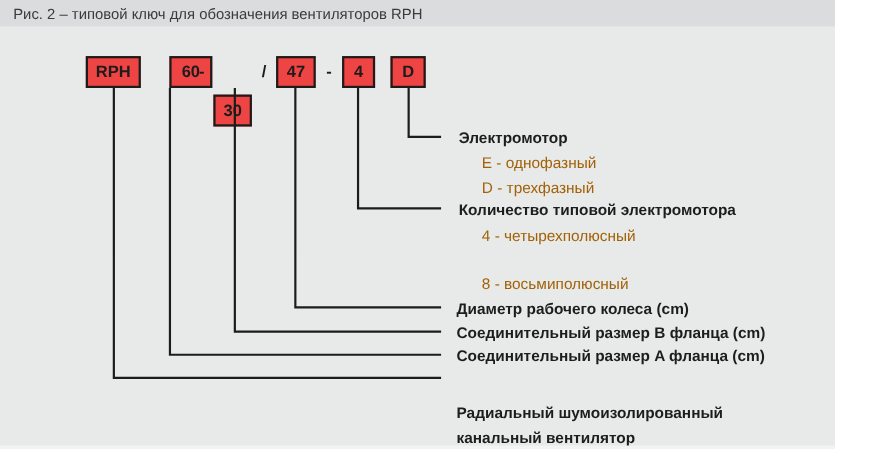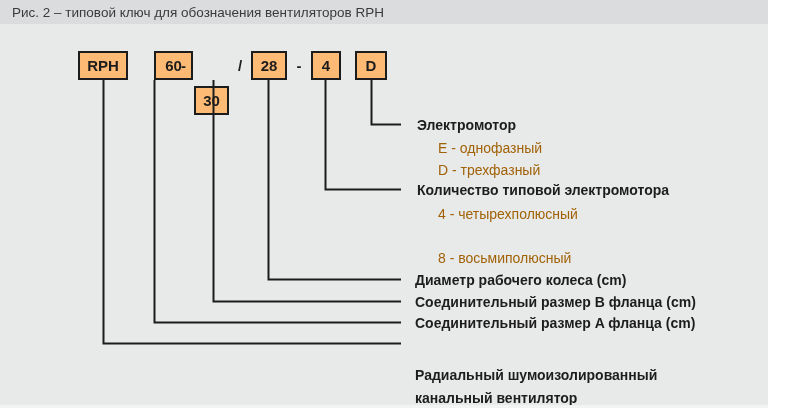--- a/index.html
+++ b/index.html
@@ -3,25 +3,26 @@
 <meta charset="utf-8">
 <style>
   html, body {
     margin: 0;
     padding: 0;
     background: #ffffff;
     font-family: "Liberation Sans", "DejaVu Sans", sans-serif;
   }
   #canvas {
     position: relative;
-    width: 768px;
+    width: 714px;
     height: 408px;
     background: #e8e9e9;
     overflow: hidden;
     color: #222222;
+    padding-left: 45px;
   }
   
   .title-band {
     position: absolute;
     left: 0; top: 0;
     width: 800px; height: 24px;
     background: #dbdcdd;
   }
   .fig-title {
     position: absolute;
@@ -30,21 +31,21 @@
     line-height: 25px;
     font-size: 13.5px;
     color: #3b3b3b;
     white-space: nowrap;
   }
   
   .code-box {
     position: absolute;
     top: 51px;
     height: 25px;
-    background: #fdba74;
+    background: #ef4444;
     border: 2px solid #1c1c1c;
     font-size: 15px;
     font-weight: bold;
     color: #1c1c1c;
     text-align: center;
     line-height: 25px;
     white-space: nowrap;
   }
   .code-sep {
     position: absolute;
@@ -109,21 +110,21 @@
 <div id="canvas">
 
   <div class="title-band"></div>
   <div class="fig-title">Рис. 2 – типовой ключ для обозначения вентиляторов RPH</div>
 
   <div class="code-box box-model">RPH</div>
   <div class="code-box box-flangea">60</div>
   <div class="code-sep sep-1">-</div>
   <div class="code-box box-flangeb">30</div>
   <div class="code-sep sep-2">/</div>
-  <div class="code-box box-wheel">28</div>
+  <div class="code-box box-wheel">47</div>
   <div class="code-sep sep-3">-</div>
   <div class="code-box box-poles">4</div>
   <div class="code-box box-motor">D</div>
 
   <svg class="connectors" width="800" height="408" viewBox="0 0 800 408">
     <path d="M103.5 80 V343.5 H401"></path>
     <path d="M154.5 80 V322.5 H401"></path>
     <path d="M213.5 80 V301.5 H401"></path>
     <path d="M268.5 80 V279.5 H401"></path>
     <path d="M325.5 80 V189.5 H401"></path>

